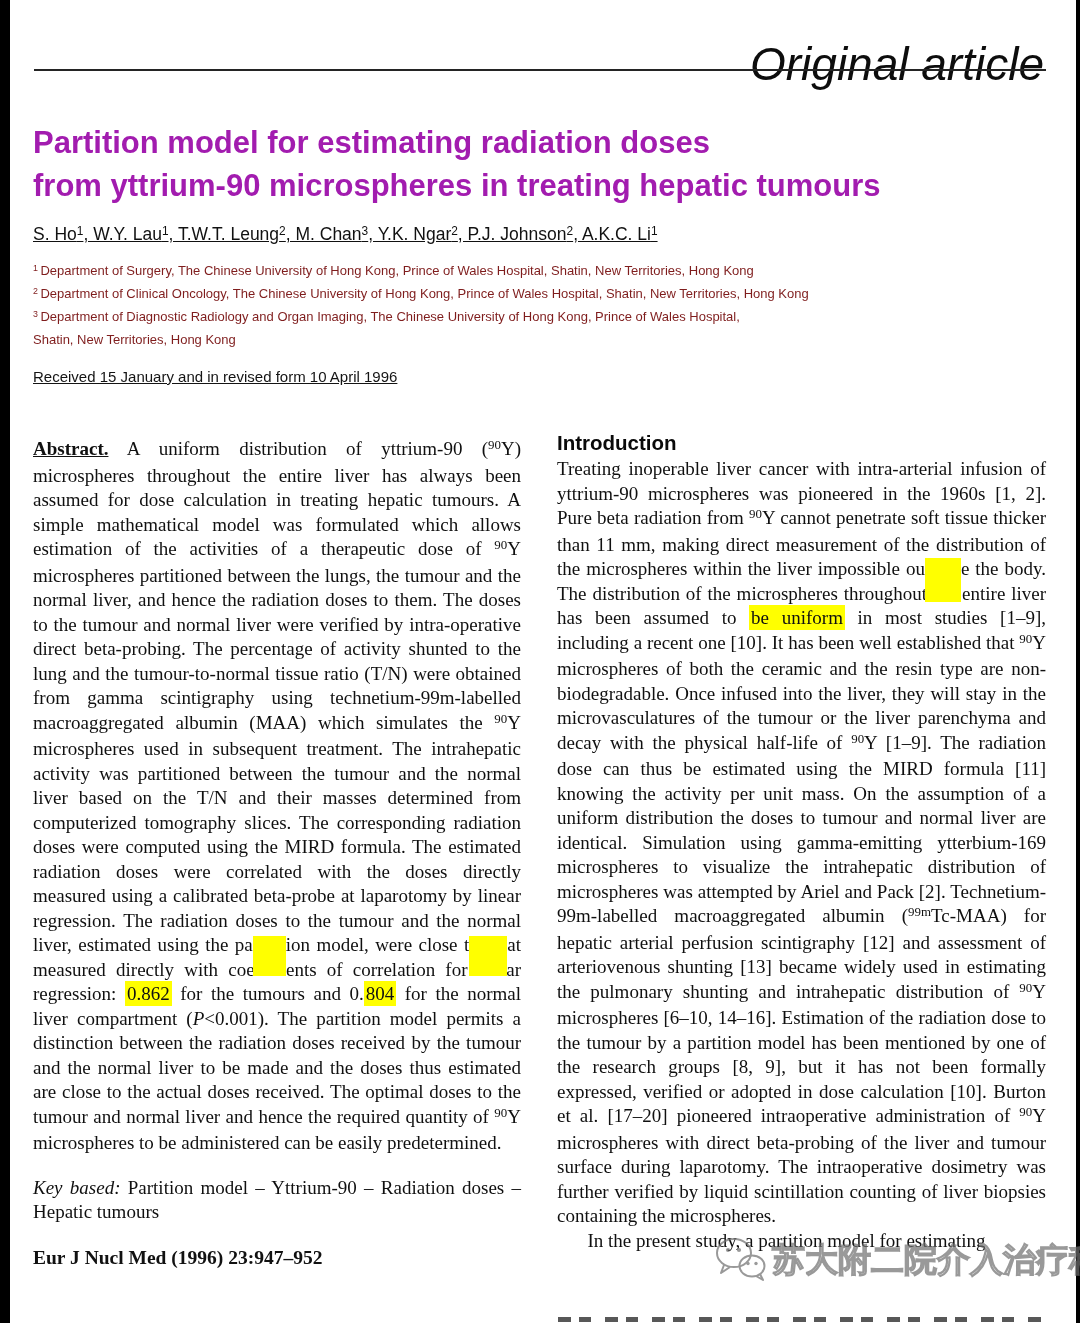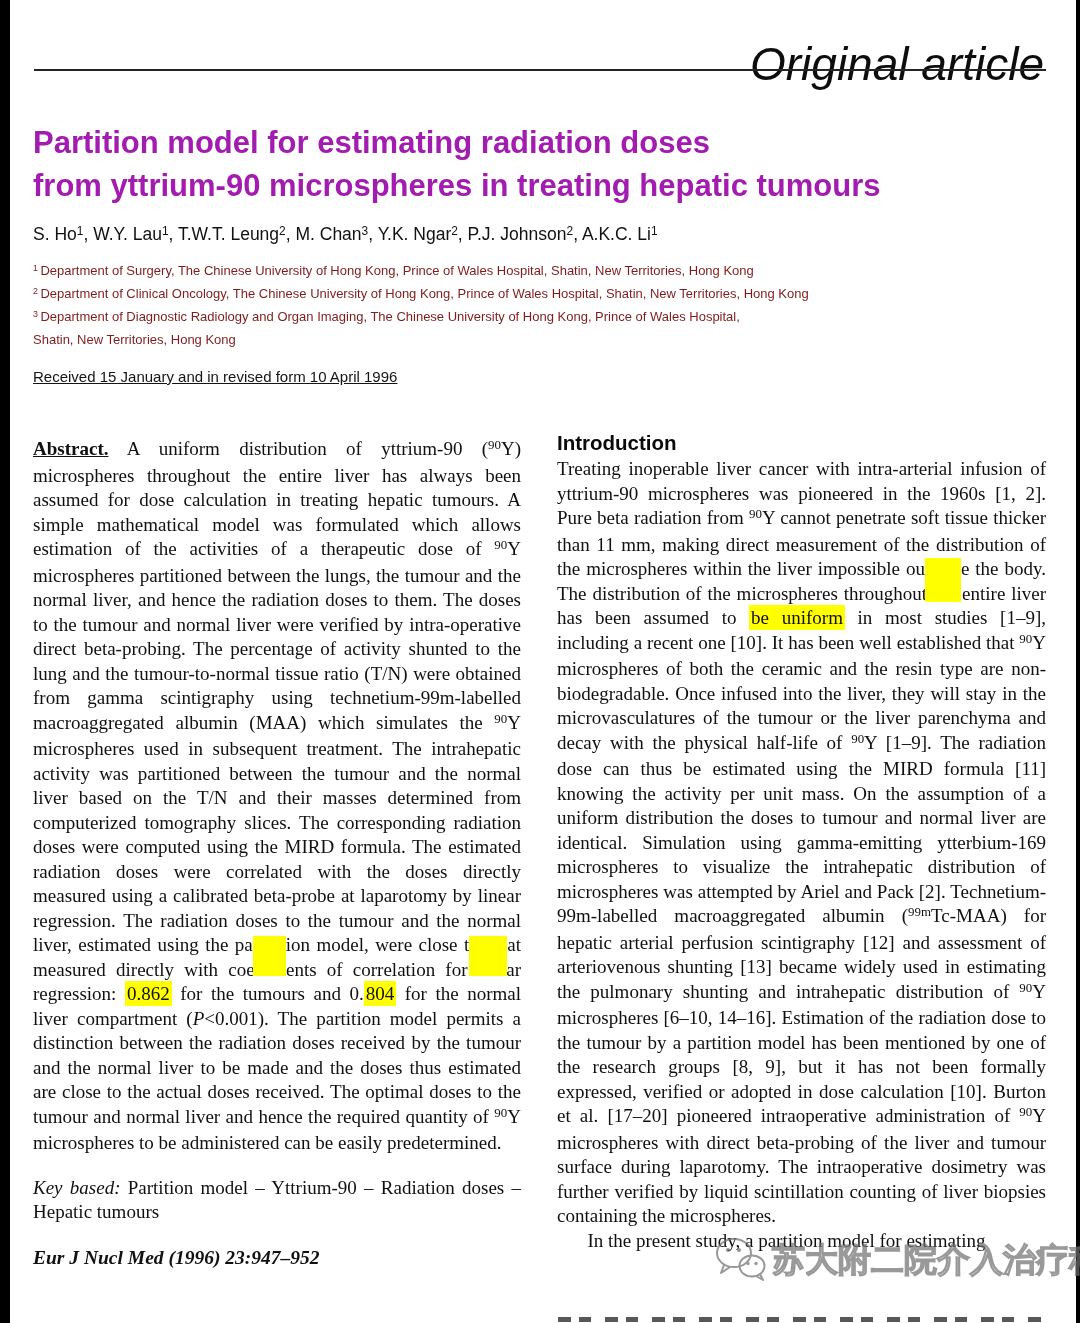--- a/index.html
+++ b/index.html
@@ -9,33 +9,33 @@
   .edge-left{position:absolute;left:0;top:0;width:10px;height:1323px;background:#000;}
   .edge-right{position:absolute;right:0;top:0;width:4px;height:1323px;background:#000;}
 
   .hdr-label{position:absolute;top:37px;right:36px;font-family:"Liberation Sans",sans-serif;
              font-style:italic;font-size:46px;color:#0d0d0d;letter-spacing:0px;}
   .hdr-rule{position:absolute;top:69px;left:34px;width:1012px;height:2px;background:#242424;}
 
   .title{position:absolute;top:121px;left:33px;width:1010px;margin:0;
          font-family:"Liberation Sans",sans-serif;font-weight:700;font-size:31px;line-height:43px;color:#a21caf;}
   .authors{position:absolute;top:224px;left:33px;width:1010px;
-           font-family:"Liberation Sans",sans-serif;font-size:17.5px;color:#111;}
+           font-family:"Liberation Sans",sans-serif;font-size:17.5px;color:#111;text-decoration:underline;}
   .affils{position:absolute;top:260px;left:33px;width:1010px;
           font-family:"Liberation Sans",sans-serif;font-size:13px;line-height:22px;color:#7f1d1d;}
   .received{position:absolute;top:368px;left:33px;font-family:"Liberation Sans",sans-serif;
             font-size:15px;color:#141414;text-decoration:underline;}
 
   .col-left{position:absolute;top:437px;left:33px;width:488px;}
   .col-right{position:absolute;top:431px;left:557px;width:489px;}
 
   .body-text{margin:0;font-size:19px;line-height:24.5px;text-align:justify;color:#101010;}
   .indent{text-indent:1.6em;}
   .kw{margin:20px 0 0 0;}
-  .jref{margin:22px 0 0 0;font-weight:700;font-size:19.5px;font-family:"Liberation Serif",serif;font-style:italic;}
+  .jref{margin:22px 0 0 0;font-weight:700;font-size:19.5px;font-family:"Liberation Serif",serif;}
   .intro-h{margin:0 0 2px 0;font-family:"Liberation Sans",sans-serif;font-weight:700;
            font-size:20.5px;color:#0a0a0a;}
 
   
   .b{font-weight:700;text-decoration:underline;}
   .i{font-style:italic;}
   .sup{font-size:68%;position:relative;top:-0.45em;letter-spacing:0;}
   .hl{background:#ffff00;padding:2px 2px;}
   .ybox{display:inline-block;position:relative;width:32px;height:2px;vertical-align:baseline;}
   .ybox i{position:absolute;left:0;width:100%;background:#ffff00;display:block;}

